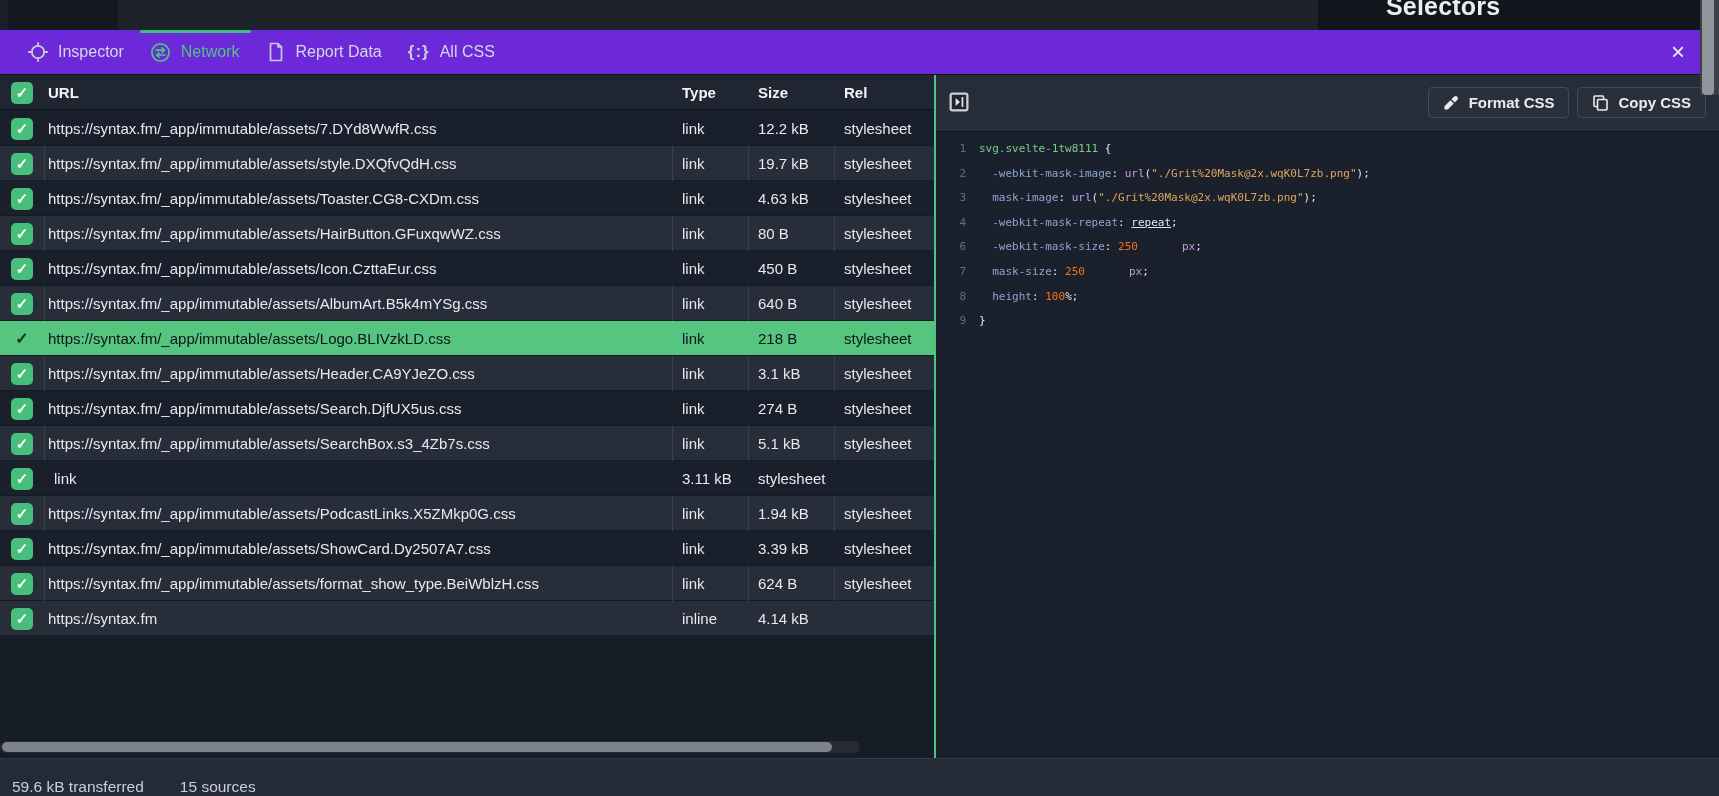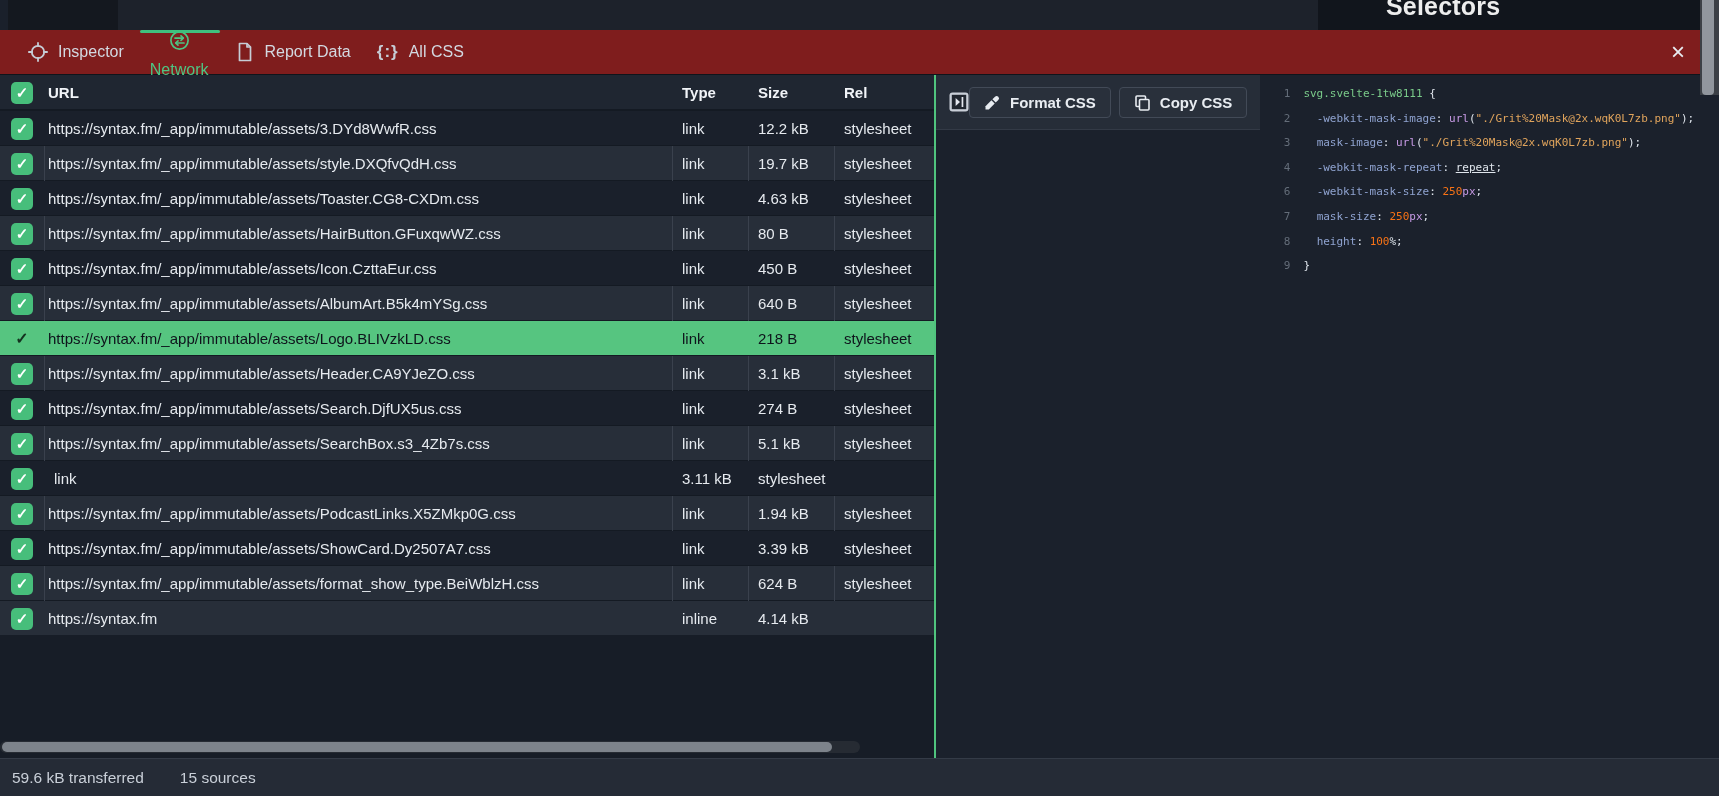--- a/index.html
+++ b/index.html
@@ -17,24 +17,24 @@
   .bk-seg2 { position:absolute; left:110px; top:0; width:1200px; height:30px; background:#1d222b; }
   .bk-seg3 { position:absolute; left:1310px; top:0; width:409px; height:30px; background:#11151c; }
   .bk-heading { position:absolute; left:1378px; top:-8px; font-size:25px; font-weight:700; color:#ededed; letter-spacing:.2px; }
   .page-scrollbar { position:absolute; left:1700px; top:0; width:19px; height:95px; background:#3c4046; z-index:60; }
   .page-scrollbar .thumb { position:absolute; left:2px; top:0; width:12px; height:95px; background:#91969d; border-radius:0 0 4px 4px; }
 
   
   .devtools { position:absolute; top:30px; left:0; width:1719px; height:766px; display:flex; flex-direction:column; }
 
   
-  .tabbar { flex:none; height:45px; background:#7f1d1d; border-bottom:1px solid #10141b; display:flex; align-items:center; padding-left:17px; position:relative; }
+  .tabbar { flex:none; height:45px; background:#6d28d9; border-bottom:1px solid #10141b; display:flex; align-items:center; padding-left:17px; position:relative; }
   .tab { position:relative; display:flex; align-items:center; gap:10px; height:45px; padding:0 11px; margin-right:4px; color:#d3d9e1; font-size:16px; cursor:default; }
   .tab .t-icon { display:flex; align-items:center; }
-  .tab.active { color:#4ec583;flex-direction:column; }
+  .tab.active { color:#4ec583; }
   .tab.active::before { content:""; position:absolute; top:0; left:1px; right:0px; height:3px; background:#3fc17e; border-radius:2px; }
   .tabbar .close-btn { margin-left:auto; margin-right:28px; width:26px; height:26px; display:flex; align-items:center; justify-content:center; color:#e8ecf1; font-size:24px; line-height:1; }
 
   
   .main { flex:1; min-height:0; display:flex; }
 
   
   .left-panel { flex:none; width:936px; background:#171d27; border-right:2px solid #50c47e; display:flex; flex-direction:column; position:relative; }
   .thead, .trow { display:grid; grid-template-columns:44px 628px 76px 86px 1fr; height:35px; align-items:center; flex:none; font-size:15px; }
   .thead { background:#1f2631; color:#f1f4f8; font-weight:700; border-bottom:1px solid #141a23; }
@@ -48,39 +48,39 @@
   .trow.plain { background:#272e39; }
   .trow.light .c-url, .trow.light .c-type, .trow.light .c-size, .trow.light .c-rel { box-shadow:inset 1px 0 0 #3a414d; }
   .trow.selected { background:#56c580; color:#0e141b; }
   .checkbox { width:22px; height:22px; background:#47be7b; border-radius:5px; display:flex; align-items:center; justify-content:center; color:#ffffff; font-size:15px; font-weight:700; }
   .check-bare { color:#14321f; font-size:16px; font-weight:700; }
   .t-filler { flex:1; background:#171d27; }
   .hscroll-track { position:absolute; left:0; bottom:5px; width:860px; height:12px; background:#262b33; border-radius:6px; }
   .hscroll-thumb { position:absolute; left:2px; top:1px; width:830px; height:10px; background:#7d838b; border-radius:5px; }
 
   
-  .right-panel { flex:1; min-width:0; background:#1b212c; display:flex; flex-direction:row; }
+  .right-panel { flex:1; min-width:0; background:#1b212c; display:flex; flex-direction:column; }
   .toolbar { flex:none; height:55px; background:#262d38; border-bottom:1px solid #333a46; display:flex; align-items:center; padding:0 13px; }
   .toggle-btn { width:20px; height:20px; display:flex; }
   .toolbar .btns { margin-left:auto; display:flex; gap:8px; }
   .tool-btn { display:flex; align-items:center; gap:9px; height:31px; padding:0 14px; border:1px solid #424a57; border-radius:4px; background:#29303b; color:#e8ecf1; font-size:15px; font-weight:700; }
   .code-area { flex:1; padding:7px 0 0 14px; font-family:"DejaVu Sans Mono", monospace; font-size:11px; overflow:hidden; }
   .cline { height:24.6px; line-height:24.6px; white-space:pre; }
   .ln { display:inline-block; width:16px; text-align:right; margin-right:13px; color:#646d79; }
   .tok-sel  { color:#7acb8a; }
   .tok-pun  { color:#dfe5ec; }
   .tok-prop { color:#8fa3d0; }
   .tok-fn   { color:#c79ae5; }
   .tok-str  { color:#e0a45c; }
   .tok-num  { color:#f97316; }
-  .tok-unit { color:#c79ae5; }
+  .tok-unit { color:#c79ae5;padding-left:44px; }
   .tok-val  { color:#dfe5ec;text-decoration:underline; }
 
   
-  .statusbar { flex:none; height:38px; background:#252b36; border-top:1px solid #343b47; display:flex; align-items:center; gap:36px; padding-left:12px; color:#c9cfd8; font-size:15.5px; }
+  .statusbar { flex:none; height:38px; background:#252b36; border-top:1px solid #343b47; display:flex; align-items:flex-end; gap:36px; padding-left:12px; color:#c9cfd8; font-size:15.5px; }
 
   svg { display:block; }
 </style>
 </head>
 <body>
 
 <div class="backdrop">
   <div class="bk-seg1"></div>
   <div class="bk-seg2"></div>
   <div class="bk-seg3"></div>
@@ -143,21 +143,21 @@
         <div class="cell c-url">URL</div>
         <div class="cell c-type">Type</div>
         <div class="cell c-size">Size</div>
         <div class="cell c-rel">Rel</div>
       </div>
       <div>
           <div class="trow dark">
             <div class="cell c-check">
               <span class="checkbox">✓</span>
             </div>
-            <div class="cell c-url">https://syntax.fm/_app/immutable/assets/3.DYd8WwfR.css</div>
+            <div class="cell c-url">https://syntax.fm/_app/immutable/assets/7.DYd8WwfR.css</div>
             <div class="cell c-type">link</div>
             <div class="cell c-size">12.2 kB</div>
             <div class="cell c-rel">stylesheet</div>
           </div>
           <div class="trow light">
             <div class="cell c-check">
               <span class="checkbox">✓</span>
             </div>
             <div class="cell c-url">https://syntax.fm/_app/immutable/assets/style.DXQfvQdH.css</div>
             <div class="cell c-type">link</div>

